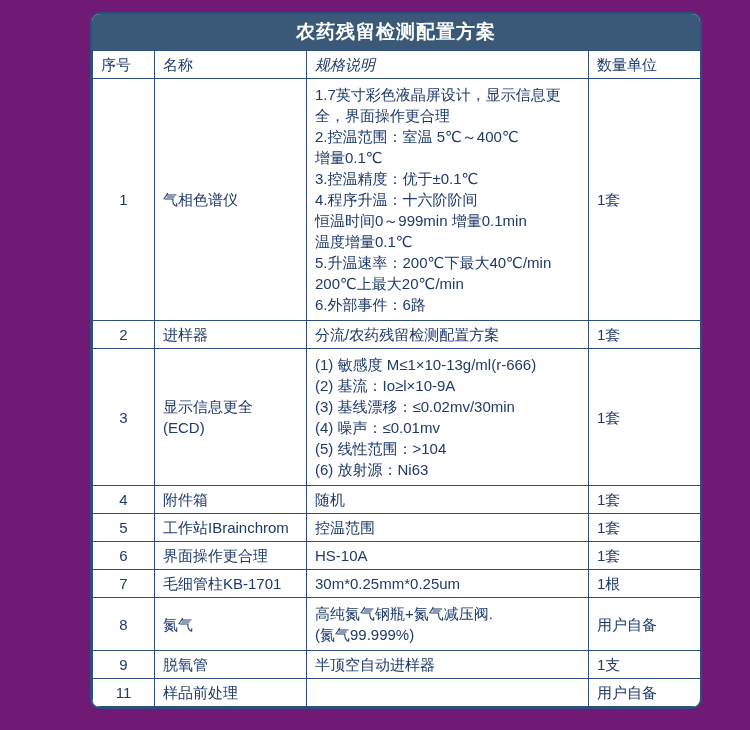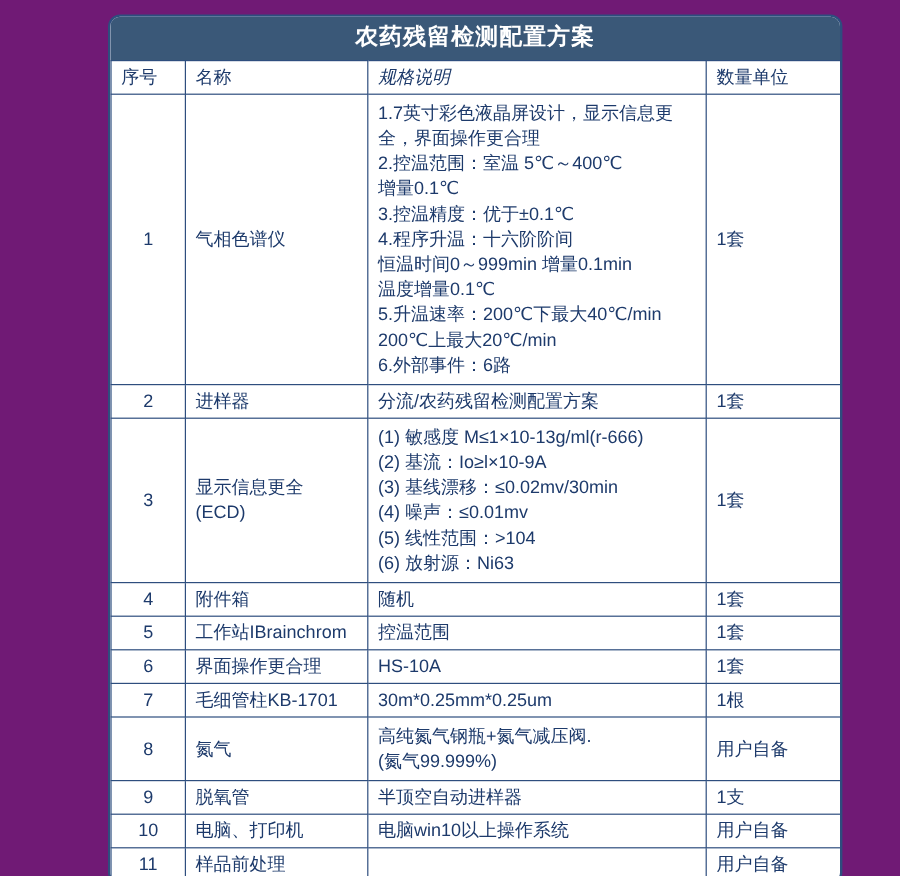--- a/index.html
+++ b/index.html
@@ -151,26 +151,20 @@
 (氮气99.999%)</td>
           <td class="c-qty">用户自备</td>
         </tr>
         <tr>
           <td class="c-no">9</td>
           <td class="c-name">脱氧管</td>
           <td class="c-spec">半顶空自动进样器</td>
           <td class="c-qty">1支</td>
         </tr>
         <tr>
-          <td class="c-no">10</td>
-          <td class="c-name">电脑、打印机</td>
-          <td class="c-spec">电脑win10以上操作系统</td>
-          <td class="c-qty">用户自备</td>
-        </tr>
-        <tr>
           <td class="c-no">11</td>
           <td class="c-name">样品前处理</td>
           <td class="c-spec"></td>
           <td class="c-qty">用户自备</td>
         </tr>
       </tbody>
     </table>
   </div>
 </div>
 

